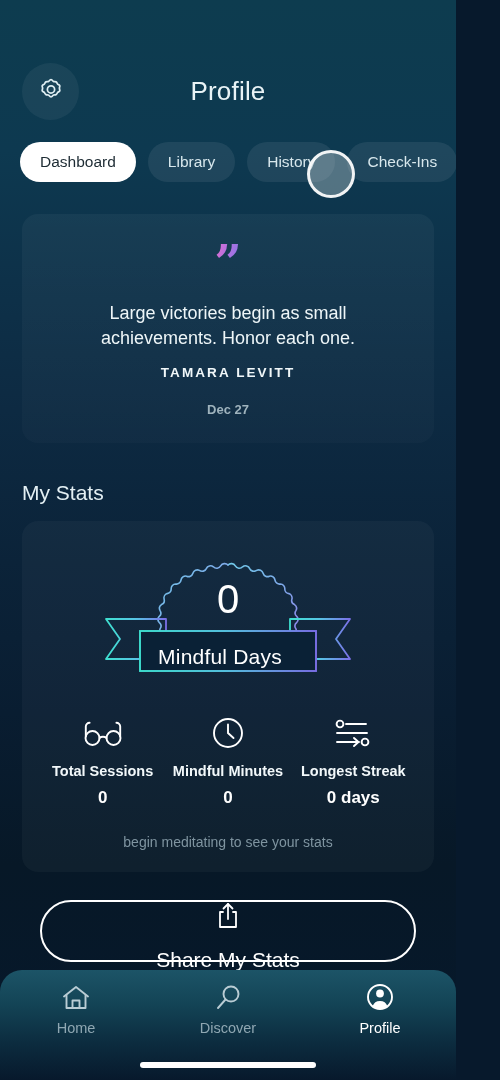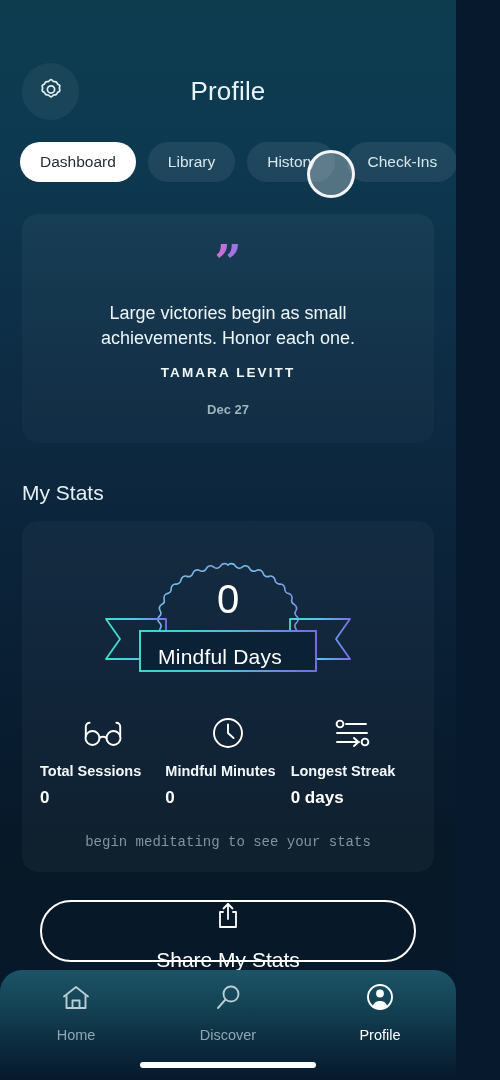--- a/index.html
+++ b/index.html
@@ -106,52 +106,52 @@
     position:absolute; top:30px; left:0; right:0; text-align:center;
     color:#ffffff; font-size:40px; font-weight:300;
   }
   .ribbon-label {
     position:absolute; top:98px; left:0; right:16px; text-align:center;
     color:#ffffff; font-size:21px; font-weight:400; letter-spacing:0.2px;
   }
 
   
   .stats-row { display:flex; margin-top:16px; }
-  .stat-col { flex:1; }
+  .stat-col { flex:1; text-align:center; }
   .stat-icon { height:40px; display:flex; align-items:center; justify-content:center; }
   .stat-label {
     margin-top:10px; color:#f2f8fa; font-size:14.5px; font-weight:700;
   }
   .stat-value {
     margin-top:9px; color:#ffffff; font-size:17px; font-weight:700;
   }
   .stats-hint {
     margin-top:26px; text-align:center;
-    color:#7f94a0; font-size:14px; font-weight:400;font-family:Liberation Mono, monospace;
+    color:#7f94a0; font-size:14px; font-weight:400;
   }
 
   
   .share-btn {
     margin:28px 40px 0; height:62px; border-radius:31px;
     border:2px solid #ffffff; background:transparent;
     display:flex; align-items:center; justify-content:flex-start; gap:14px;
     cursor:pointer;
     flex-direction:column;
   }
   .share-label { color:#ffffff; font-size:21px; font-weight:400; }
 
   
   .bottom-nav {
     position:absolute; left:0; right:0; bottom:0; height:110px;
     border-radius:22px 22px 0 0;
     background:linear-gradient(180deg,#1c5467 0%,#134355 32%,#0c2c3f 66%,#07192c 100%);
     display:flex; align-items:flex-start; padding-top:14px;
   }
   .nav-item {
-    flex:1; display:flex; flex-direction:column; align-items:center; gap:11px;
+    flex:1; display:flex; flex-direction:column; align-items:center; gap:4px;
     cursor:pointer;
   }
   .nav-label { font-size:14.5px; color:#8fa7b2; font-weight:400; }
   .nav-item.active .nav-label { color:#ffffff; }
   .home-indicator {
     position:absolute; bottom:12px; left:50%; transform:translateX(-50%);
     width:176px; height:6px; border-radius:3px; background:#ffffff;
   }
 </style>
 </head>

